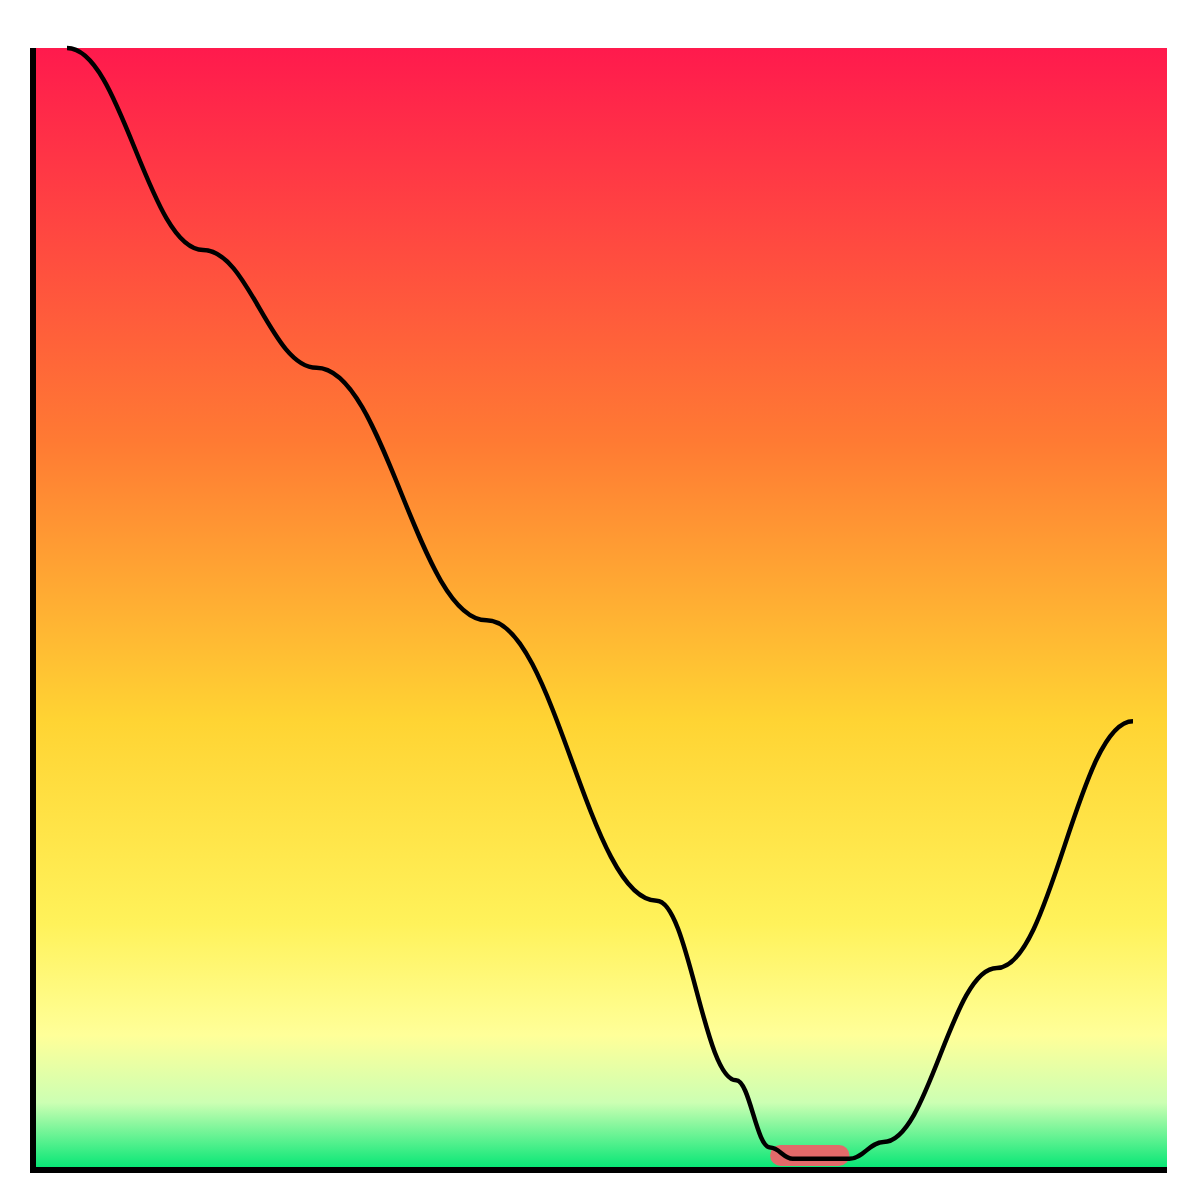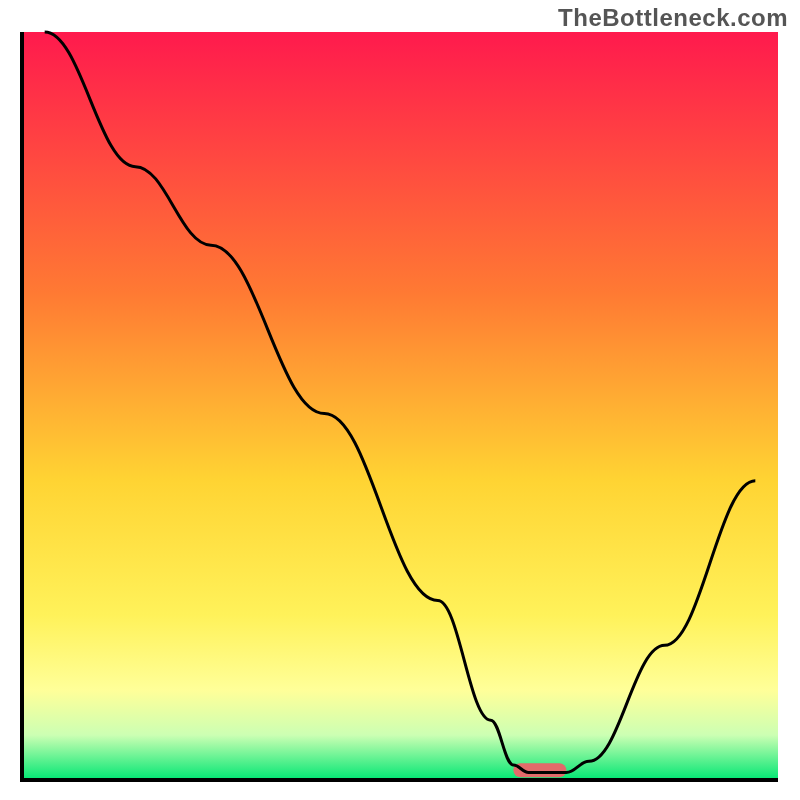--- a/index.html
+++ b/index.html
@@ -25,21 +25,20 @@
     letter-spacing: 0.5px;
   }
   svg {
     display: block;
   }
 </style>
 </head>
 <body>
 
 <div class="container">
-  <div class="watermark">TheBottleneck.com</div>
   <svg id="chart-svg" width="800" height="800">
     <defs>
       <linearGradient id="bg-grad" x1="0" y1="0" x2="0" y2="1">
           <stop offset="0%" stop-color="#ff1a4d"></stop>
           <stop offset="35%" stop-color="#ff7a33"></stop>
           <stop offset="60%" stop-color="#ffd433"></stop>
           <stop offset="78%" stop-color="#fff25a"></stop>
           <stop offset="88%" stop-color="#ffff99"></stop>
           <stop offset="94%" stop-color="#ccffb3"></stop>
           <stop offset="100%" stop-color="#00e673"></stop>

